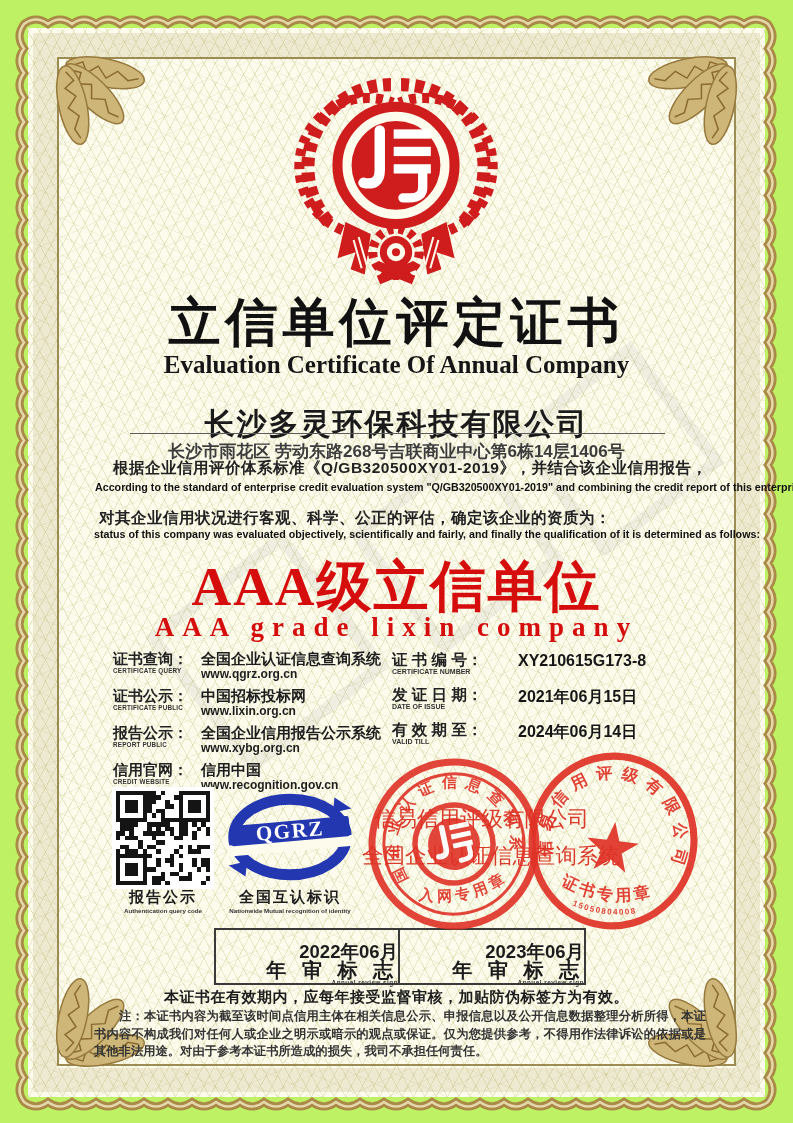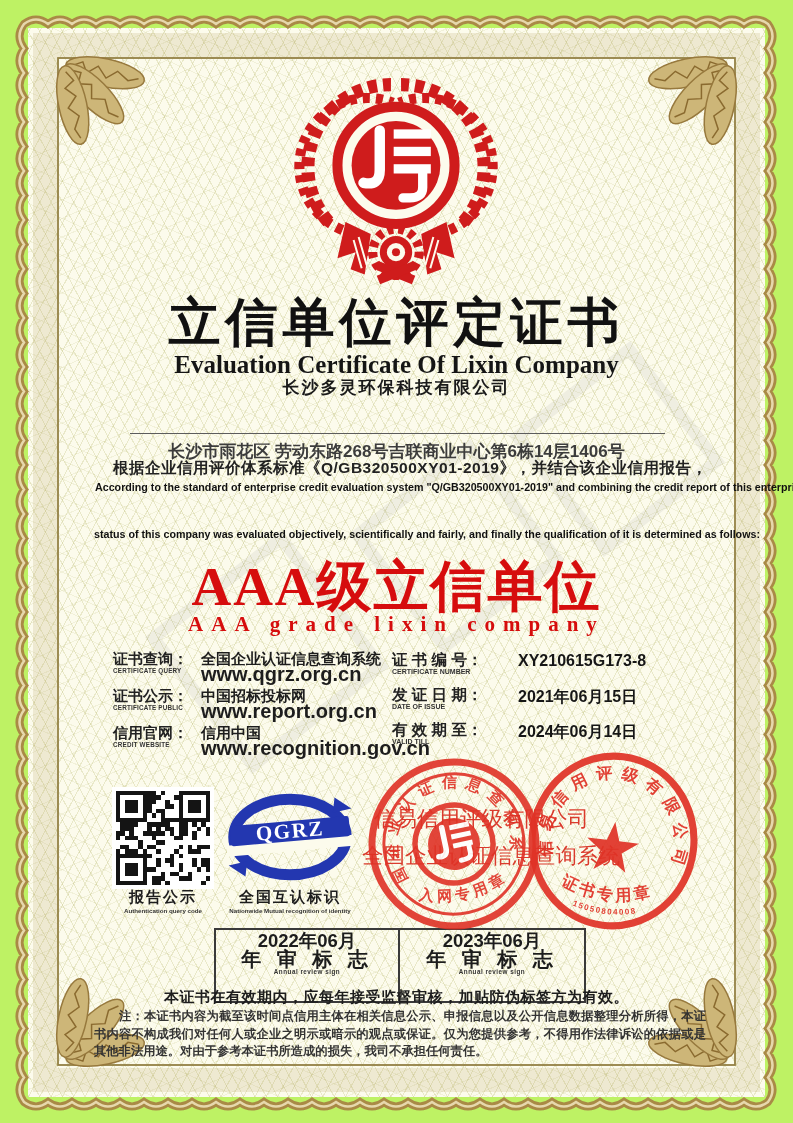--- a/index.html
+++ b/index.html
@@ -13,42 +13,42 @@
       repeating-linear-gradient(24deg, rgba(205,205,150,.22) 0 1px, transparent 1px 17px),
       repeating-linear-gradient(-24deg, rgba(205,205,150,.22) 0 1px, transparent 1px 17px);}
   .frame-svg{position:absolute;left:0;top:0;}
   .abs{position:absolute;}
   .ctr{left:0;width:100%;text-align:center;}
   .ghost{position:absolute;border:12px solid rgba(140,140,140,.11);transform:rotate(-38deg);}
 
   .title-cn{top:288px;font-size:52px;font-weight:900;letter-spacing:5px;color:#111;
             font-family:"DejaVu Sans",sans-serif;}
   .title-en{top:351px;font-size:25px;font-weight:700;color:#151515;font-family:"Liberation Serif",serif;}
-  .company{top:376px;font-size:17px;font-weight:600;letter-spacing:2px;color:#1a1a1a;}
+  .company{top:404px;font-size:30px;font-weight:600;letter-spacing:2px;color:#1a1a1a;}
   .rule{top:433px;left:130px;width:535px;border-top:1.5px solid #5c5c5c;height:0;}
   .address{top:440px;font-size:17px;font-weight:700;color:#3c3c3c;}
 
   .p-cn{font-size:15.5px;font-weight:700;color:#222;letter-spacing:.5px;white-space:nowrap;}
   .p-en{font-size:10.7px;font-weight:700;color:#111;white-space:nowrap;}
   .p1cn{top:458px;left:113px;} .p1en{top:481px;left:95px;}
   .p2cn{top:508px;left:99px;}  .p2en{top:528px;left:94px;}
 
   .grade-cn{top:550px;font-size:55px;font-weight:900;letter-spacing:2px;color:#d60d0d;
             font-family:"Liberation Serif","DejaVu Sans",serif;}
-  .grade-en{top:612px;font-size:21px;font-weight:900;letter-spacing:8px;color:#d60d0d;
+  .grade-en{top:612px;font-size:27px;font-weight:900;letter-spacing:8px;color:#d60d0d;
             font-family:"Liberation Serif",serif;}
 
   .info-left{left:113px;top:651px;} .info-right{left:392px;top:651px;}
   .irow{display:flex;margin-bottom:6px;}
   .ilabel{width:82px;flex:none;}
   .ilabel-cn{font-size:15px;font-weight:700;color:#222;line-height:16px;white-space:nowrap;}
   .ilabel-en{font-size:6.3px;font-weight:700;color:#333;letter-spacing:.2px;white-space:nowrap;}
   .ival{padding-left:6px;}
   .ival-cn{font-size:15px;font-weight:700;color:#1d1d1d;line-height:16px;white-space:nowrap;}
-  .ival-url{font-size:20px;font-weight:700;color:#1d1d1d;line-height:15px;white-space:nowrap;}
+  .ival-url{font-size:12px;font-weight:700;color:#1d1d1d;line-height:15px;white-space:nowrap;}
   .rrow{display:flex;margin-bottom:11px;}
   .rlabel{width:122px;flex:none;}
   .rlabel-cn{font-size:15.5px;font-weight:700;color:#222;line-height:17px;white-space:nowrap;}
   .rlabel-en{font-size:7px;font-weight:700;color:#333;white-space:nowrap;}
   .rval{font-size:16px;font-weight:700;color:#161616;padding-left:4px;padding-top:1px;white-space:nowrap;}
 
   .qr-wrap{left:112px;top:787px;width:102px;height:102px;background:#fff;padding:4px;box-sizing:border-box;}
   .qr-grid{display:grid;grid-template-columns:repeat(21,1fr);grid-template-rows:repeat(21,1fr);
            width:94px;height:94px;background:#fff;}
   .qm{background:#fff;} .qm.on{background:#141414;}
@@ -59,21 +59,21 @@
   .logo-svg{left:227px;top:793px;}
   .logo-cap{left:220px;top:888px;width:140px;}
 
   .stamp-line{position:absolute;color:#d93123;font-weight:500;font-size:21.5px;white-space:nowrap;opacity:.95;z-index:2;}
   .sl1{left:374px;top:804px;} .sl2{left:362px;top:841px;}
   .seal{position:absolute;z-index:3;}
   .seal-left{left:366px;top:756px;transform:rotate(-12deg);opacity:.9;}
   .seal-right{left:524px;top:752px;transform:rotate(7deg);opacity:.92;}
 
   .annual{left:214px;top:928px;display:flex;}
-  .abox{width:186px;height:75px;border:2px solid #3a3a3a;box-sizing:border-box;text-align:center;padding-top:0;}
+  .abox{width:186px;height:57px;border:2px solid #3a3a3a;box-sizing:border-box;text-align:right;padding-top:11px;}
   .abox+.abox{border-left:none;}
   .adate{font-size:18.5px;font-weight:700;color:#1c1c1c;line-height:21px;}
   .alabel{font-size:20px;font-weight:700;letter-spacing:5px;color:#1c1c1c;line-height:17px;}
   .aen{font-size:6.3px;font-weight:700;letter-spacing:.5px;color:#333;}
 
   .footer-bold{top:988px;font-size:15px;font-weight:700;color:#1d1d1d;letter-spacing:.5px;}
   .footer-note{top:1008px;left:94px;width:612px;font-size:12.3px;font-weight:700;color:#333;
                line-height:17.6px;text-indent:25px;text-align:justify;}
 </style>
 </head>
@@ -142,27 +142,28 @@
       <polygon points="55,150 80,162 74,202 60,197 65,180 47,186" fill="#cf1c1c"></polygon>
       <polygon points="155,150 130,162 136,202 150,197 145,180 163,186" fill="#cf1c1c"></polygon>
       <path d="M63,168 l8,28 M68,165 l8,28" stroke="#fcfbec" stroke-width="2"></path>
       <path d="M147,168 l-8,28 M142,165 l-8,28" stroke="#fcfbec" stroke-width="2"></path>
       <rect x="86" y="196" width="38" height="9" fill="#cf1c1c" transform="rotate(22 105 200)"></rect>
       <rect x="86" y="196" width="38" height="9" fill="#cf1c1c" transform="rotate(-22 105 200)"></rect>
     </g>
   </svg>
 
   <div class="abs ctr title-cn">立信单位评定证书</div>
-  <div class="abs ctr title-en">Evaluation Certificate Of Lixin Company</div>
+  <div class="abs ctr title-en">Evaluation Certificate Of Annual Company</div>
   <div class="abs ctr company">长沙多灵环保科技有限公司</div>
   <div class="abs rule"></div>
   <div class="abs ctr address">长沙市雨花区 劳动东路268号吉联商业中心第6栋14层1406号</div>
 
   <div class="abs p-cn p1cn">根据企业信用评价体系标准《Q/GB320500XY01-2019》，并结合该企业信用报告，</div>
   <div class="abs p-en p1en">According to the standard of enterprise credit evaluation system "Q/GB320500XY01-2019" and combining the credit report of this enterprise, the credit</div>
+  <div class="abs p-cn p2cn">对其企业信用状况进行客观、科学、公正的评估，确定该企业的资质为：</div>
   <div class="abs p-en p2en">status of this company was evaluated objectively, scientifically and fairly, and finally the qualification of it is determined as follows:</div>
 
   <div class="abs ctr grade-cn">AAA级立信单位</div>
   <div class="abs ctr grade-en">AAA grade lixin company</div>
 
   <div class="abs info-left">
     <div class="irow">
       <div class="ilabel">
           <div class="ilabel-cn">证书查询：</div>
         <div class="ilabel-en">CERTIFICATE QUERY</div>
@@ -172,21 +173,31 @@
         <div class="ival-url">www.qgrz.org.cn</div>
         </div>
     </div>
     <div class="irow">
       <div class="ilabel">
           <div class="ilabel-cn">证书公示：</div>
         <div class="ilabel-en">CERTIFICATE PUBLIC</div>
         </div>
       <div class="ival">
           <div class="ival-cn">中国招标投标网</div>
-        <div class="ival-url">www.report.org.cn</div>
+        <div class="ival-url">www.lixin.org.cn</div>
+        </div>
+    </div>
+    <div class="irow">
+      <div class="ilabel">
+          <div class="ilabel-cn">报告公示：</div>
+        <div class="ilabel-en">REPORT PUBLIC</div>
+        </div>
+      <div class="ival">
+          <div class="ival-cn">全国企业信用报告公示系统</div>
+        <div class="ival-url">www.xybg.org.cn</div>
         </div>
     </div>
     <div class="irow">
       <div class="ilabel">
           <div class="ilabel-cn">信用官网：</div>
         <div class="ilabel-en">CREDIT WEBSITE</div>
         </div>
       <div class="ival">
           <div class="ival-cn">信用中国</div>
         <div class="ival-url">www.recognition.gov.cn</div>

